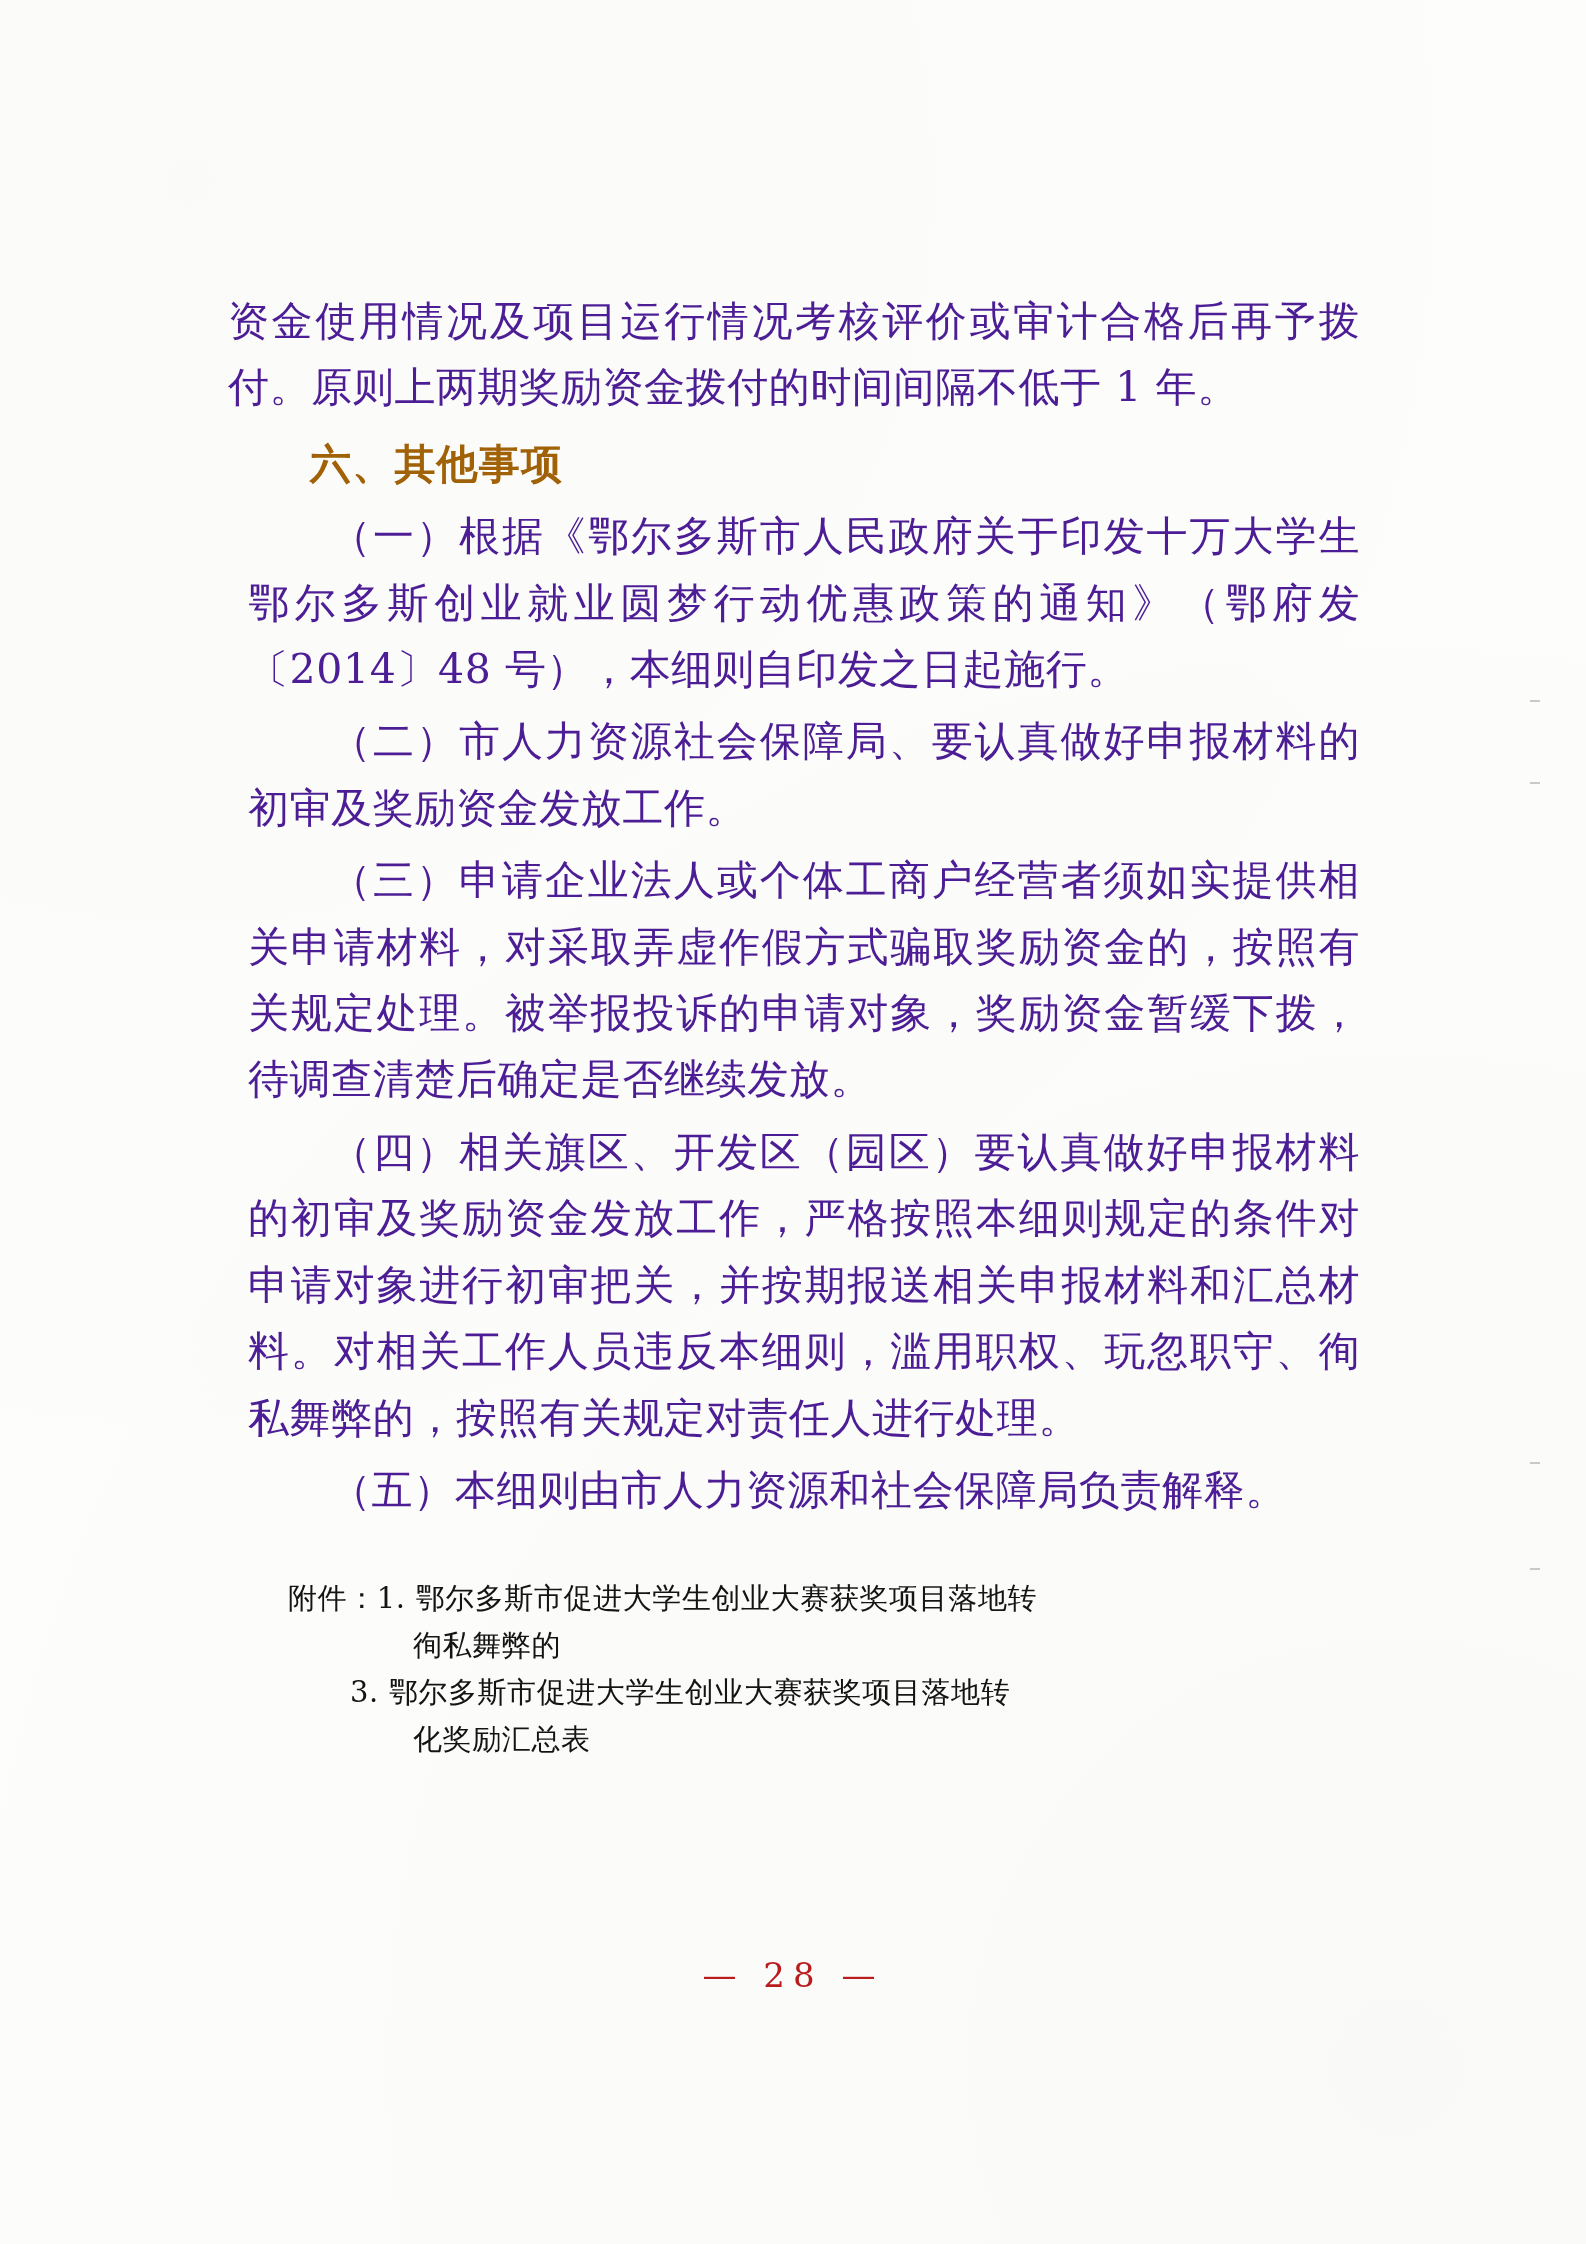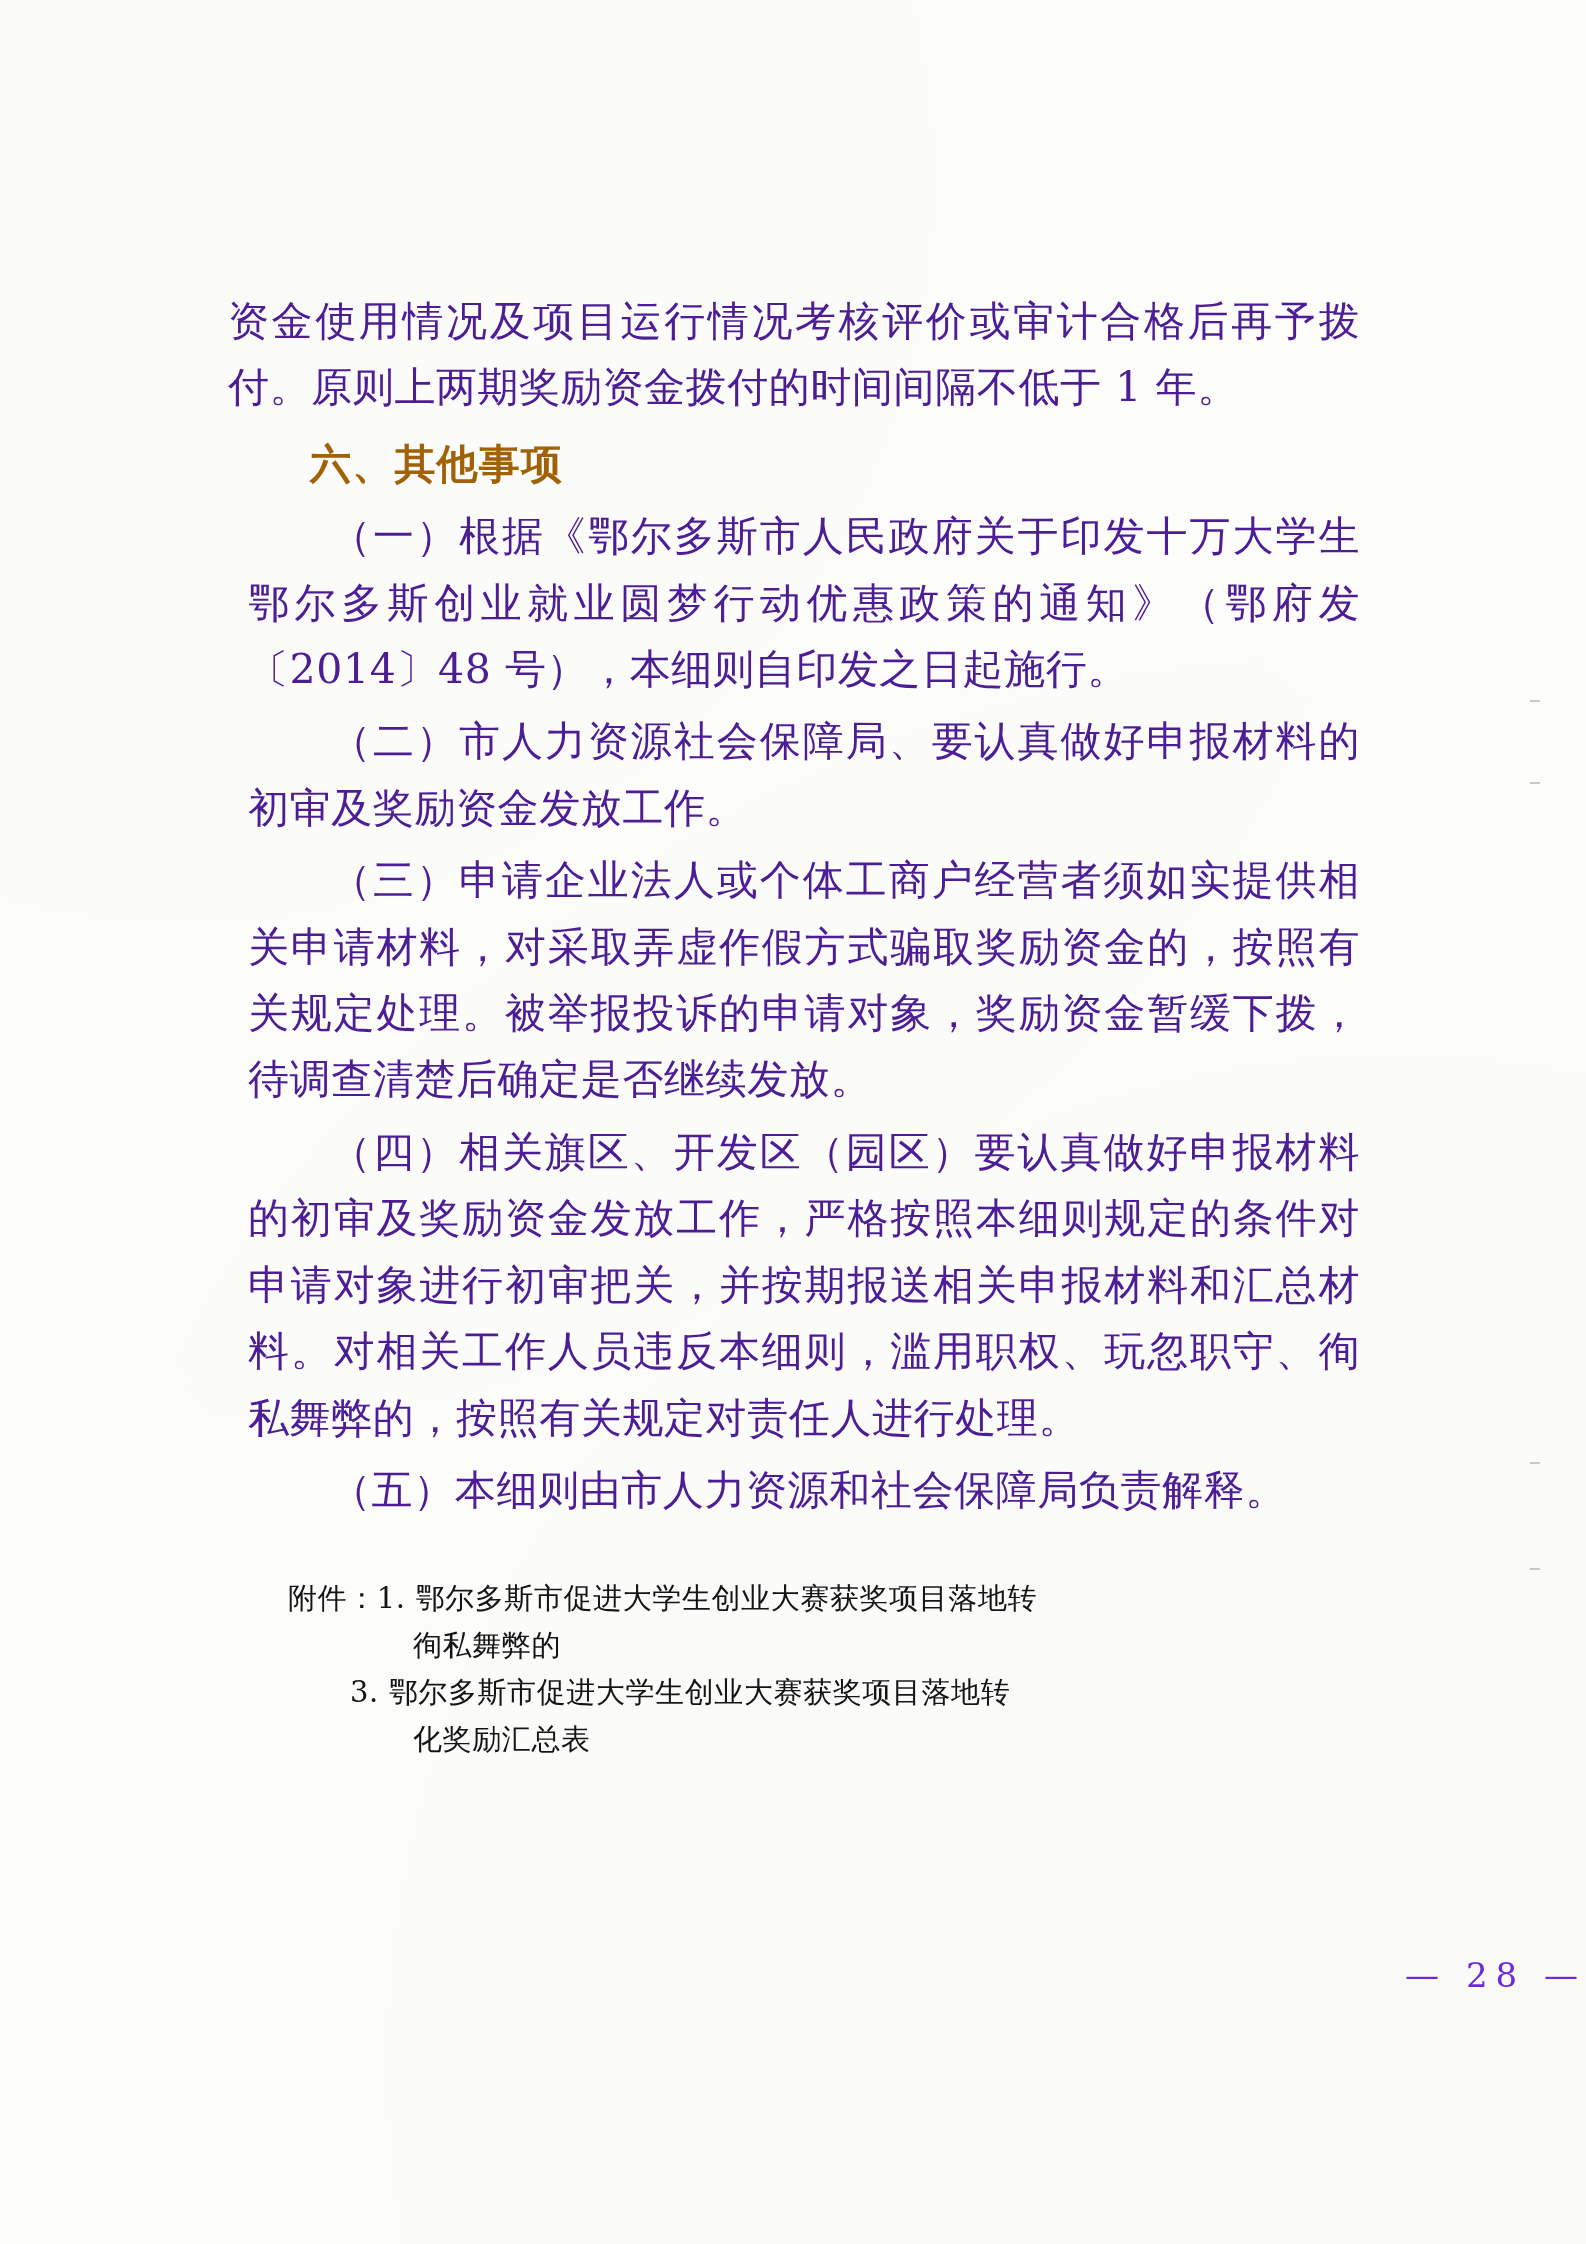--- a/index.html
+++ b/index.html
@@ -79,24 +79,24 @@
     padding-left: 122px;
   }
   .attach-cont-2 {
     padding-left: 185px;
   }
   .footer {
     position: absolute;
     left: 0;
     right: 0;
     top: 1955px;
-    text-align: right;
+    text-align: center;
     font-size: 34px;
     letter-spacing: 8px;
-    color: #6d28d9;
+    color: #b91c1c;
     font-family: "DejaVu Serif", "Liberation Serif", serif;
   }
   
   .edge-mark {
     position: absolute;
     right: 46px;
     width: 10px;
     height: 2px;
     background: #c9c9c9;
   }

